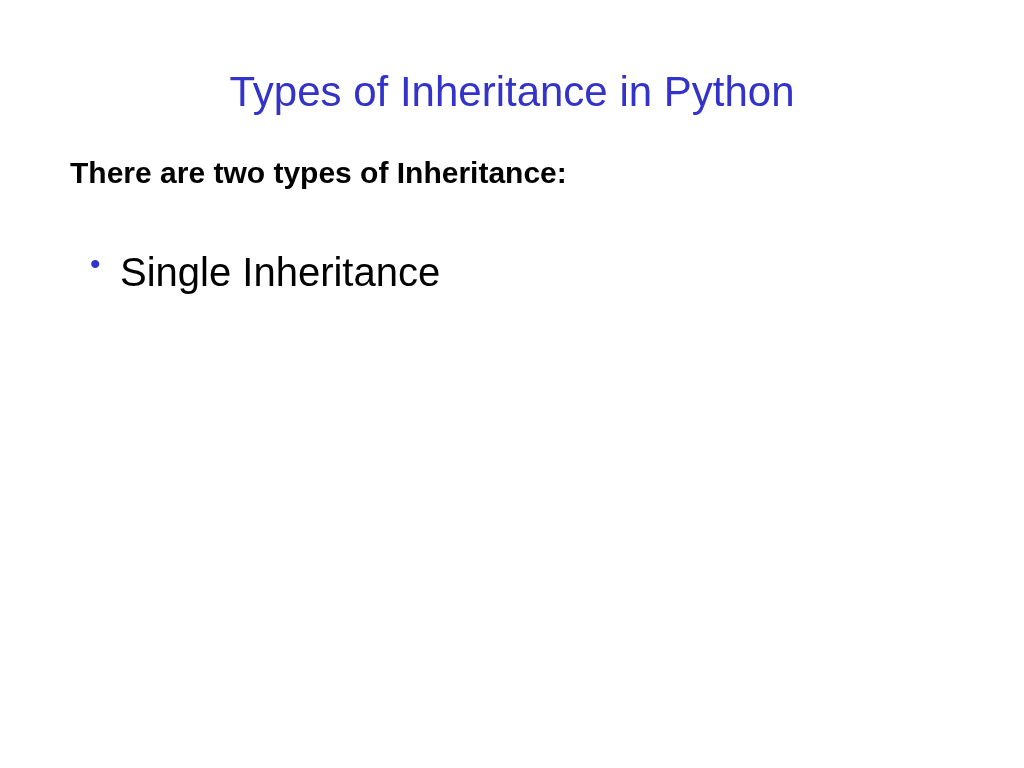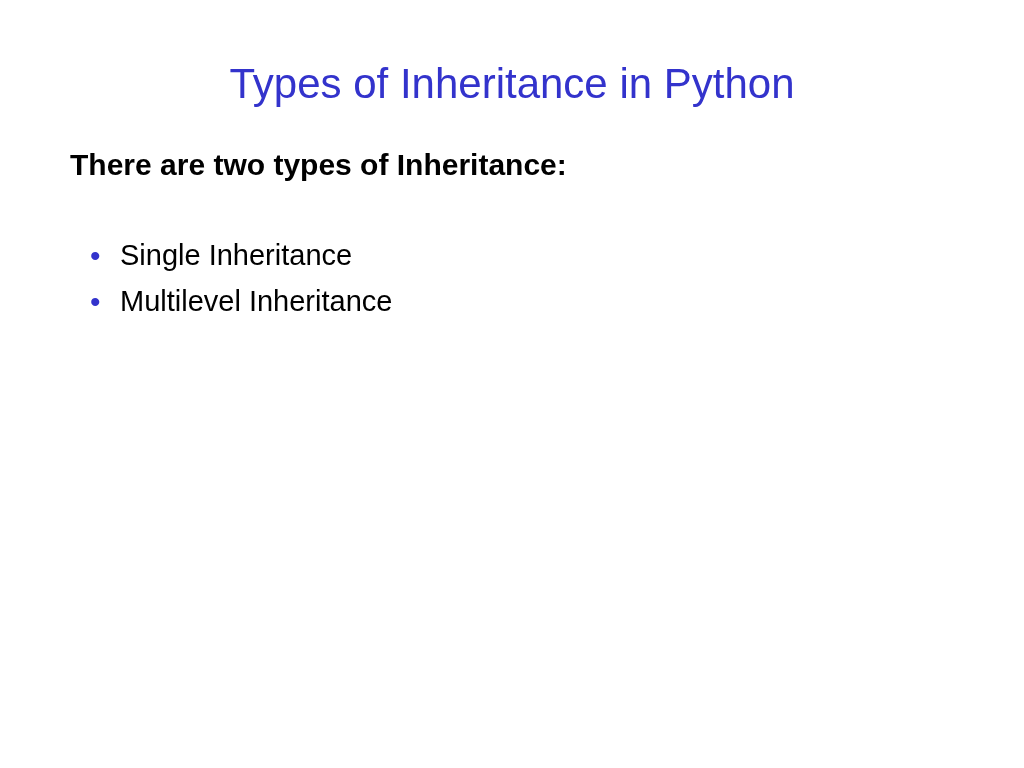--- a/index.html
+++ b/index.html
@@ -18,34 +18,35 @@
       width: 100%;
       height: 100%;
       padding: 60px 70px 70px 70px;
     }
     .title {
       color: #3333cc;
       font-size: 42px;
       font-weight: 400;
       text-align: center;
       margin-bottom: 40px;
+      margin-top: 8px;
     }
     .intro {
       color: #000000;
       font-size: 30px;
       font-weight: 700;
       margin-bottom: 50px;
     }
     .bullet-list {
       list-style: none;
       padding-left: 20px;
     }
     .bullet-item {
       color: #000000;
-      font-size: 29px;
+      font-size: 40px;
       font-weight: 400;
       line-height: 1.6;
       position: relative;
       padding-left: 30px;
     }
     .bullet-item::before {
       content: "•";
       color: #3333cc;
       position: absolute;
       left: 0;
@@ -53,15 +54,14 @@
     }
   </style>
 </head>
 <body>
 
 <div class="slide">
   <h1 class="title">Types of Inheritance in Python</h1>
   <p class="intro">There are two types of Inheritance:</p>
   <ul class="bullet-list">
     <li class="bullet-item">Single Inheritance</li>
-    <li class="bullet-item">Multilevel Inheritance</li>
   </ul>
 </div>
 
 </body></html>

